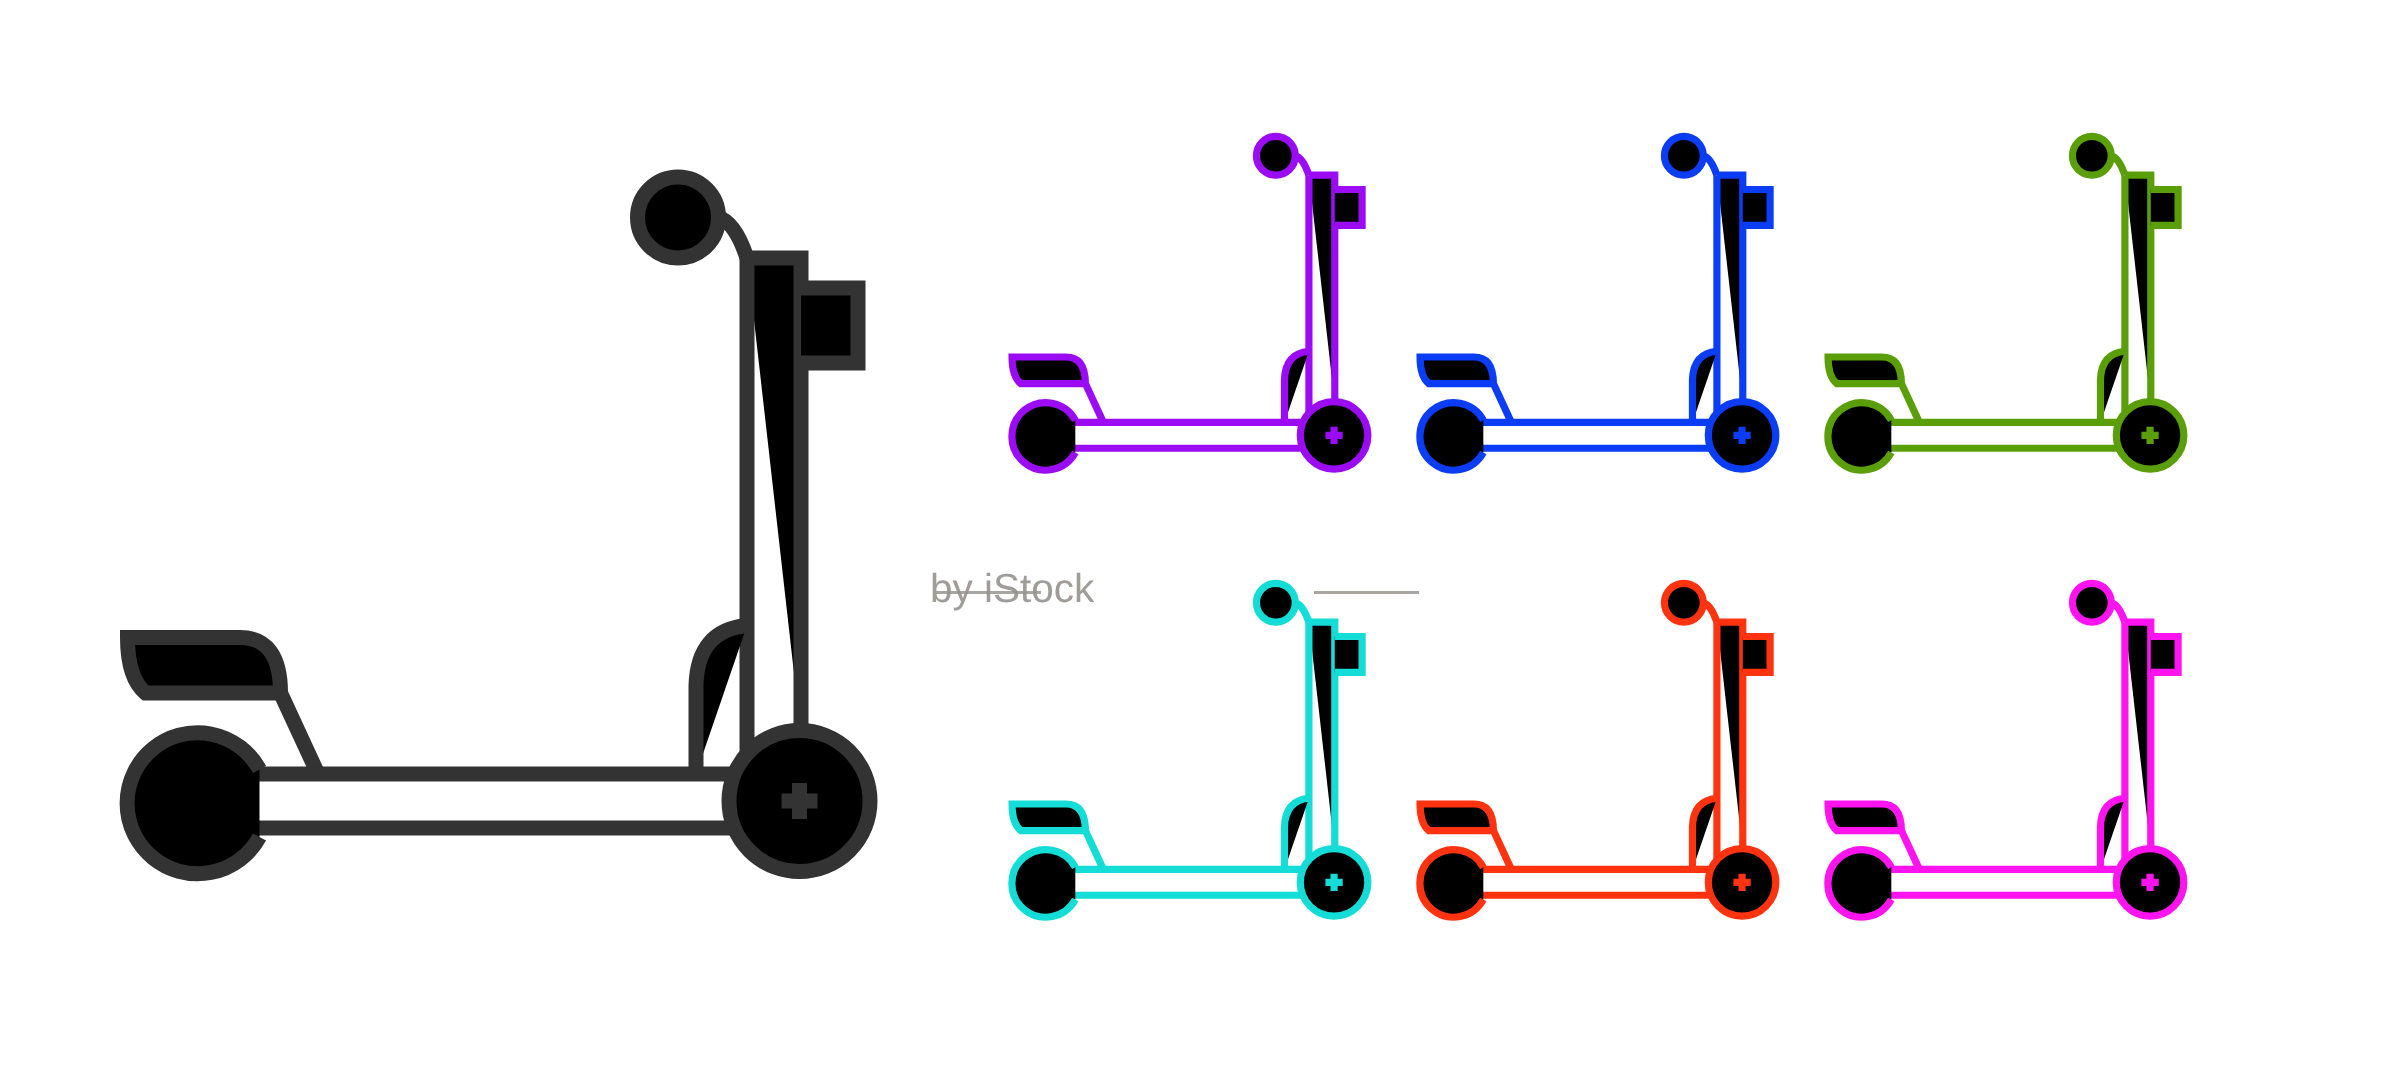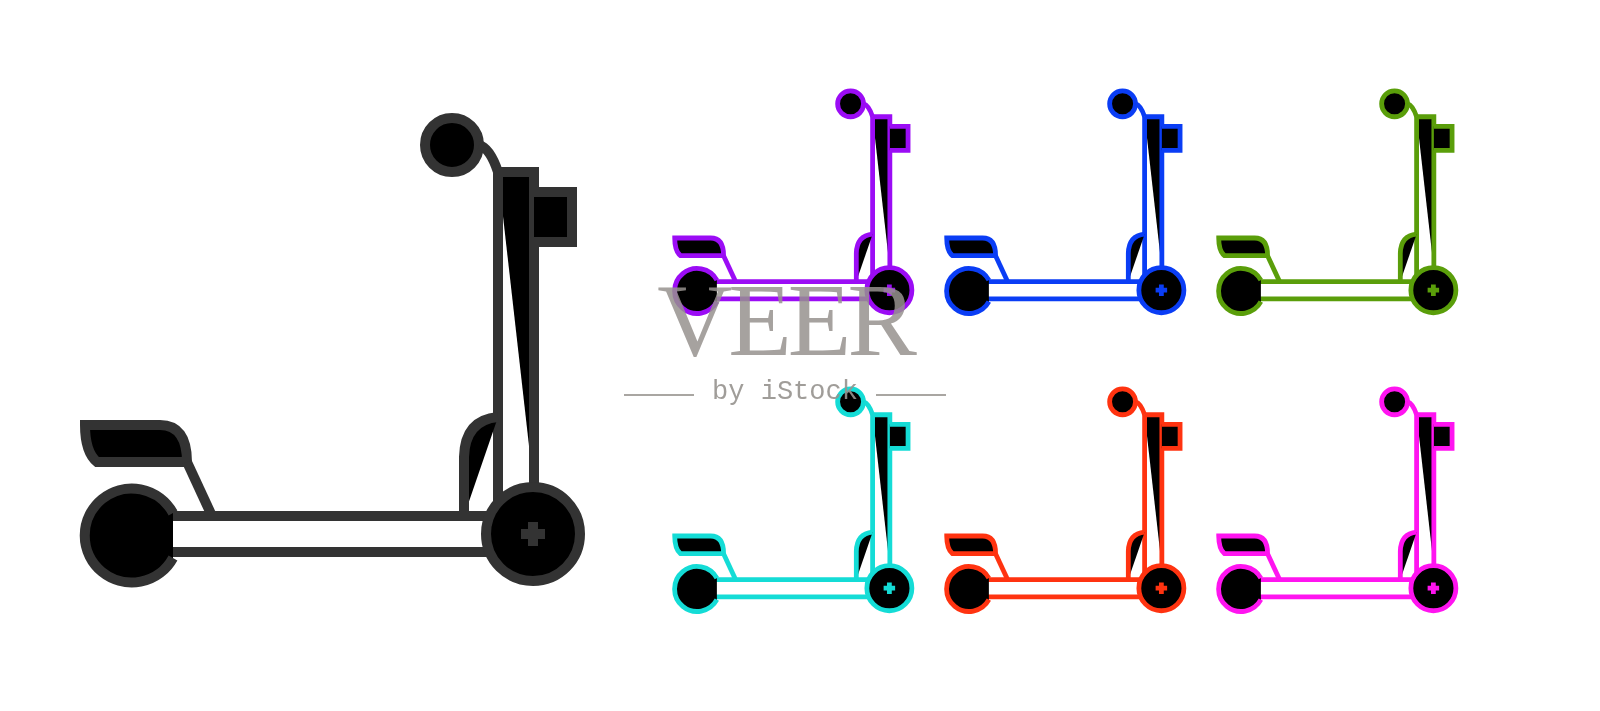--- a/index.html
+++ b/index.html
@@ -36,22 +36,21 @@
       font-size: 104px;
       line-height: 104px;
       letter-spacing: -4px;
       color: rgba(150,146,142,0.85);
     }
     .wm-sub {
       position: absolute;
       left: 0;
       top: 108px;
       width: 330px;
-      text-align: center;
-      font-family: Liberation Mono, monospace;
+      font-family: Liberation Sans, sans-serif;
       font-size: 27px;
       line-height: 32px;
       color: rgba(150,146,142,0.9);
     }
     .wm-line {
       position: absolute;
       top: 126px;
       height: 2px;
       width: 70px;
       background: rgba(160,156,152,0.9);
@@ -128,17 +127,16 @@
     </g>
 </svg>
 
 <svg class="icon" style="left:1216px;top:386px" width="245" height="230" viewBox="0 0 510 480">
   <g stroke="#ff14f0" stroke-width="10">
       <use href="#scooter"></use>
     </g>
 </svg>
 
 <div class="watermark">
-  <div class="wm-title">VEER</div>
   <div class="wm-line left"></div>
   <div class="wm-sub">by iStock</div>
   <div class="wm-line right"></div>
 </div>
 
 </body></html>

